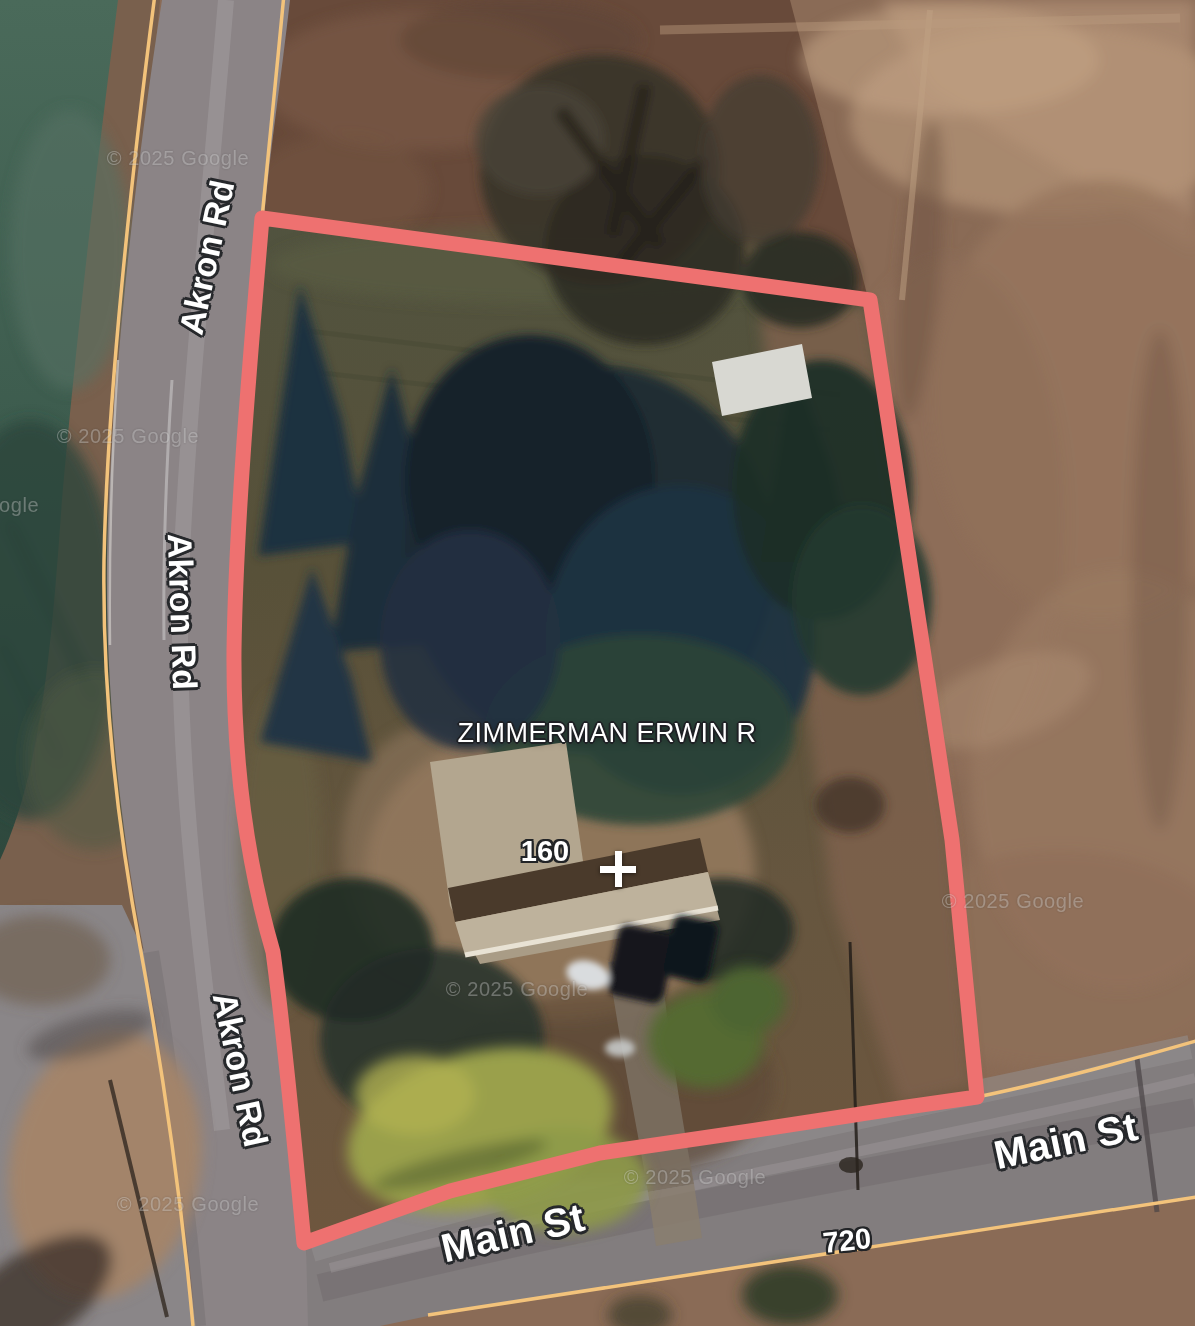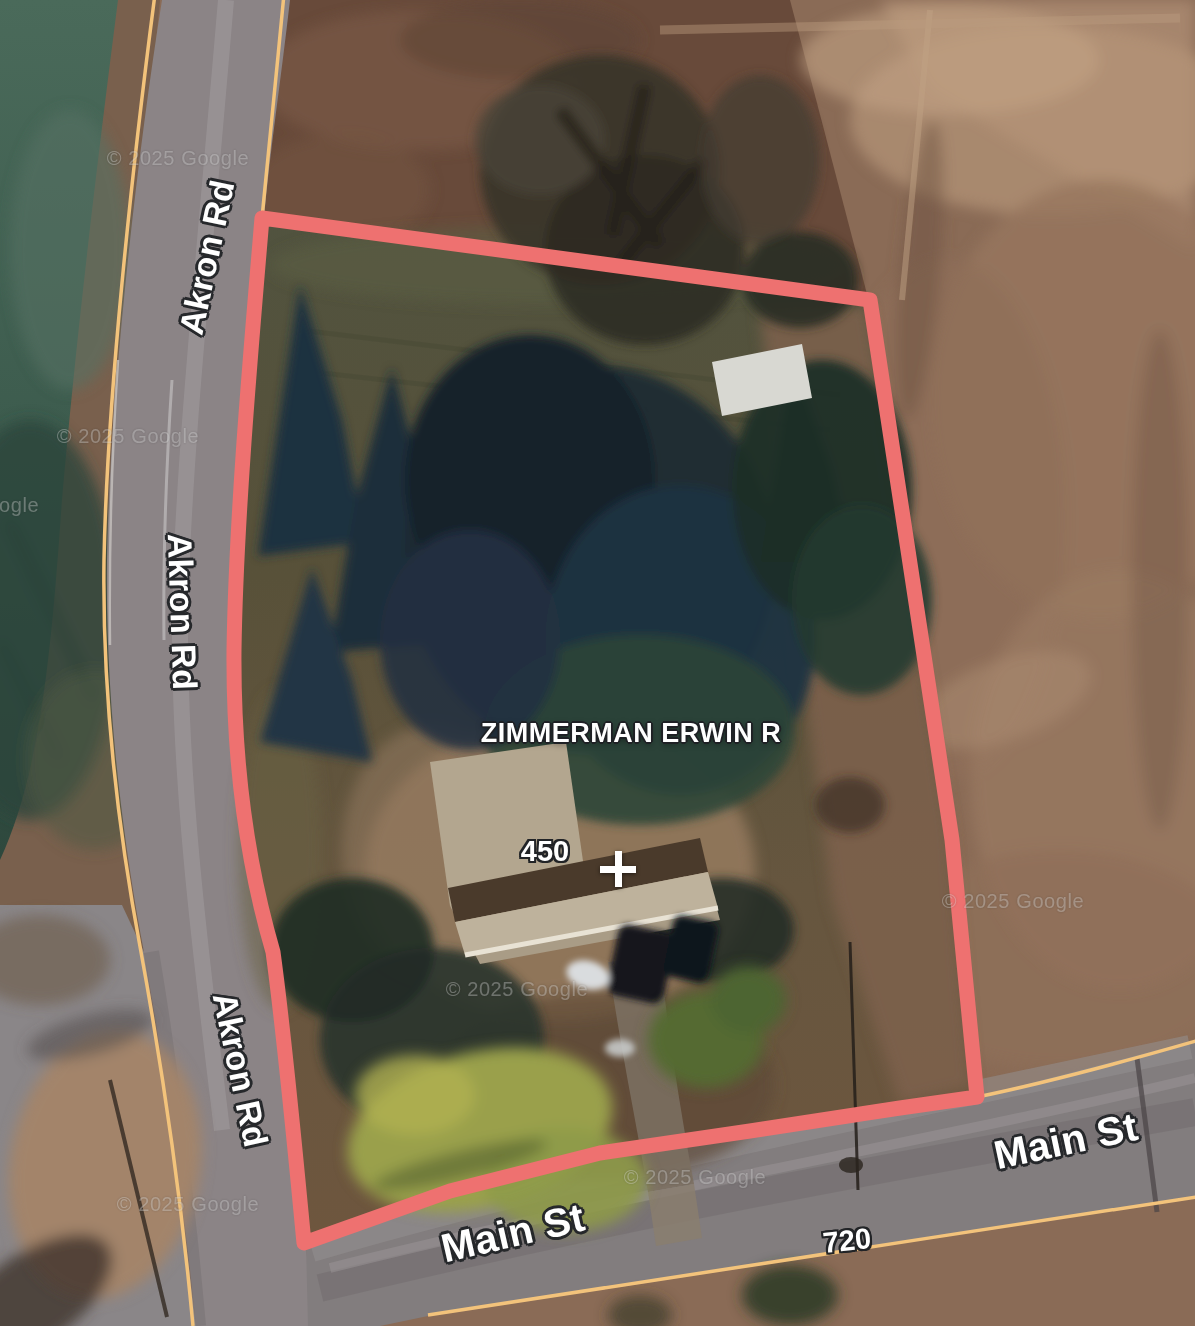--- a/index.html
+++ b/index.html
@@ -232,22 +232,22 @@
 
     <use href="#parcelPath" fill="none" stroke="#ee7170" stroke-width="15" stroke-linejoin="round" stroke-linecap="round"></use>
   </svg>
 
   <div class="lbl road-label" style="left:207px;top:257px;transform:translate(-50%,-50%) rotate(-78deg);">Akron Rd</div>
   <div class="lbl road-label" style="left:182px;top:612px;transform:translate(-50%,-50%) rotate(88deg);">Akron Rd</div>
   <div class="lbl road-label" style="left:240px;top:1070px;transform:translate(-50%,-50%) rotate(78deg);">Akron Rd</div>
   <div class="lbl road-label main-size" style="left:513px;top:1233px;transform:translate(-50%,-50%) rotate(-13deg);">Main St</div>
   <div class="lbl road-label main-size" style="left:1066px;top:1141px;transform:translate(-50%,-50%) rotate(-12deg);">Main St</div>
 
-  <div class="lbl owner-label" style="left:631px;top:733px;font-weight:bold;">ZIMMERMAN ERWIN R</div>
-  <div class="lbl addr-label" style="left:545px;top:851px;">450</div>
+  <div class="lbl owner-label" style="left:607px;top:733px;">ZIMMERMAN ERWIN R</div>
+  <div class="lbl addr-label" style="left:545px;top:851px;">160</div>
   <div class="lbl addr-label" style="left:847px;top:1241px;transform:translate(-50%,-50%) rotate(-6deg);">720</div>
 
   <div class="crosshair" style="left:618px;top:869px;">
     <span class="ch-h"></span>
     <span class="ch-v"></span>
   </div>
 
   <div class="lbl wm" style="left:178px;top:147px;">© 2025 Google</div>
   <div class="lbl wm" style="left:128px;top:425px;">© 2025 Google</div>
   <div class="lbl wm" style="left:-32px;top:494px;">© 2025 Google</div>

